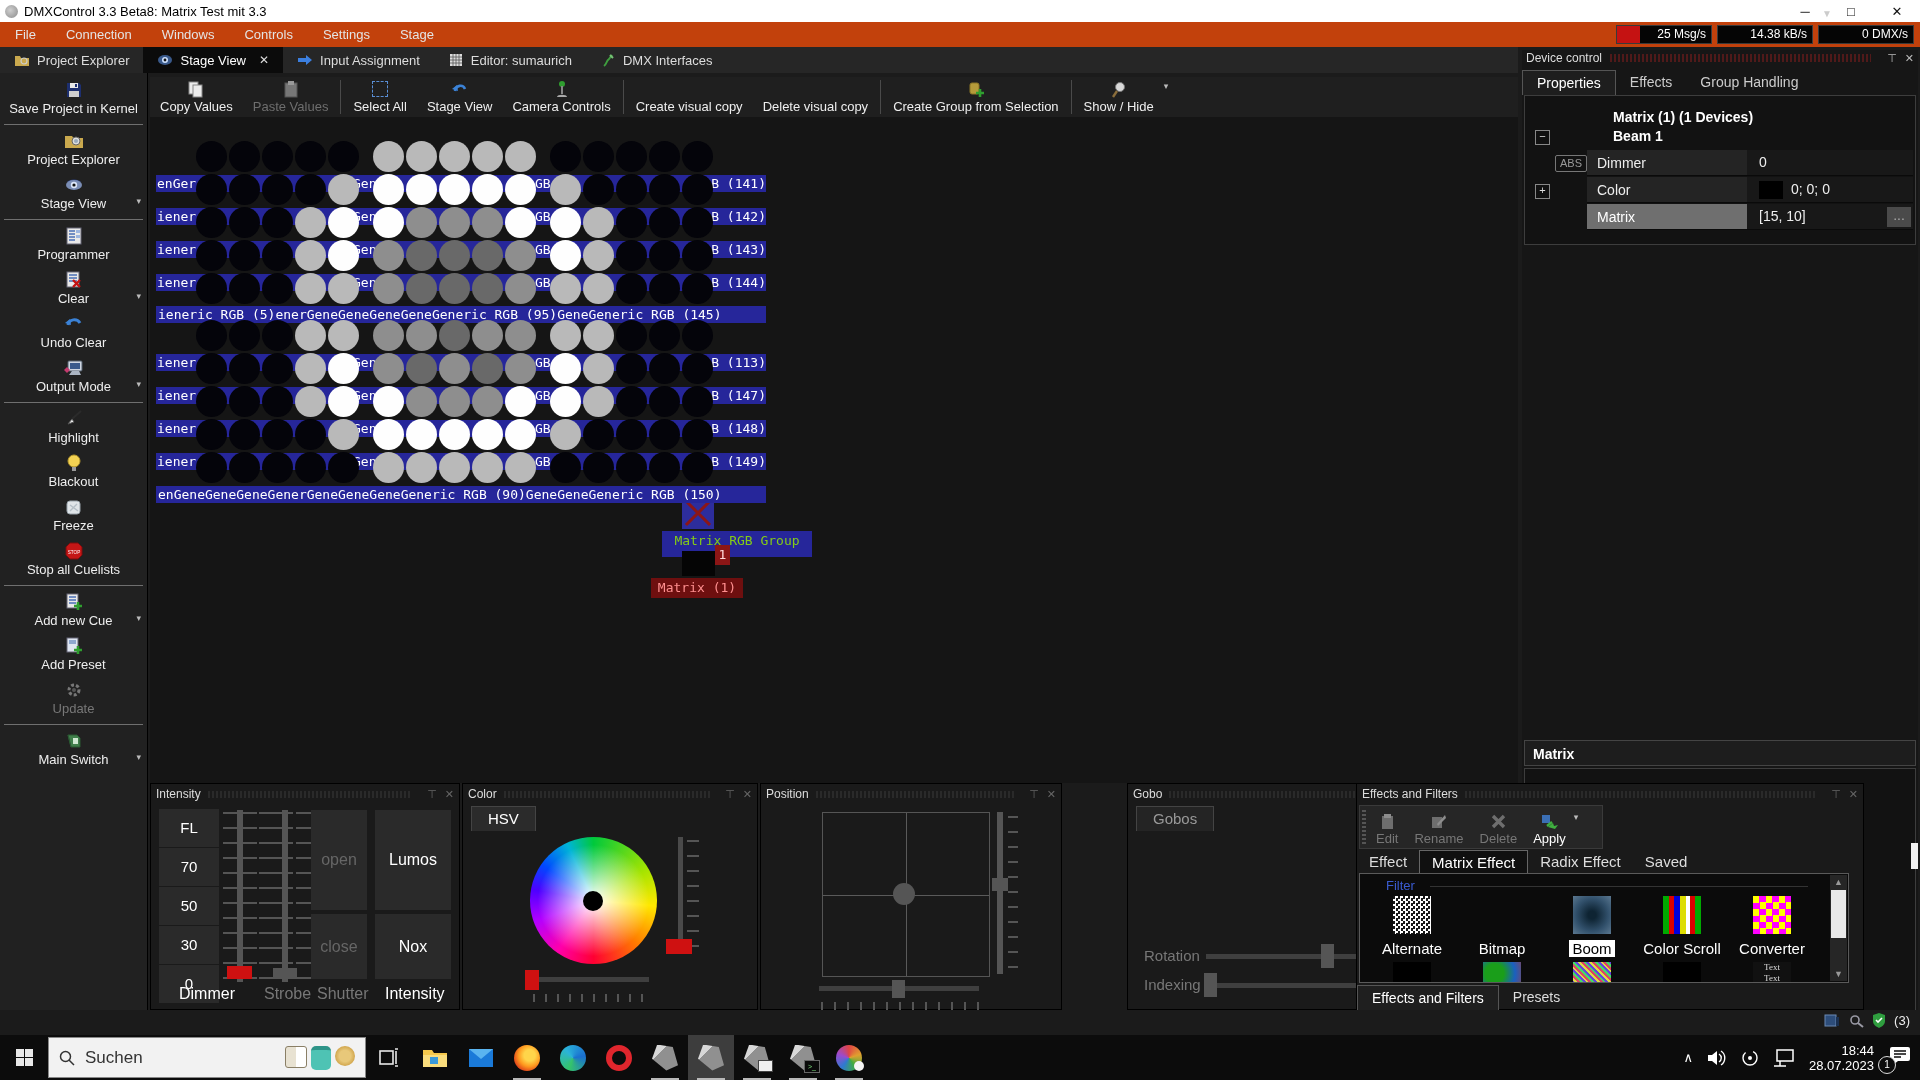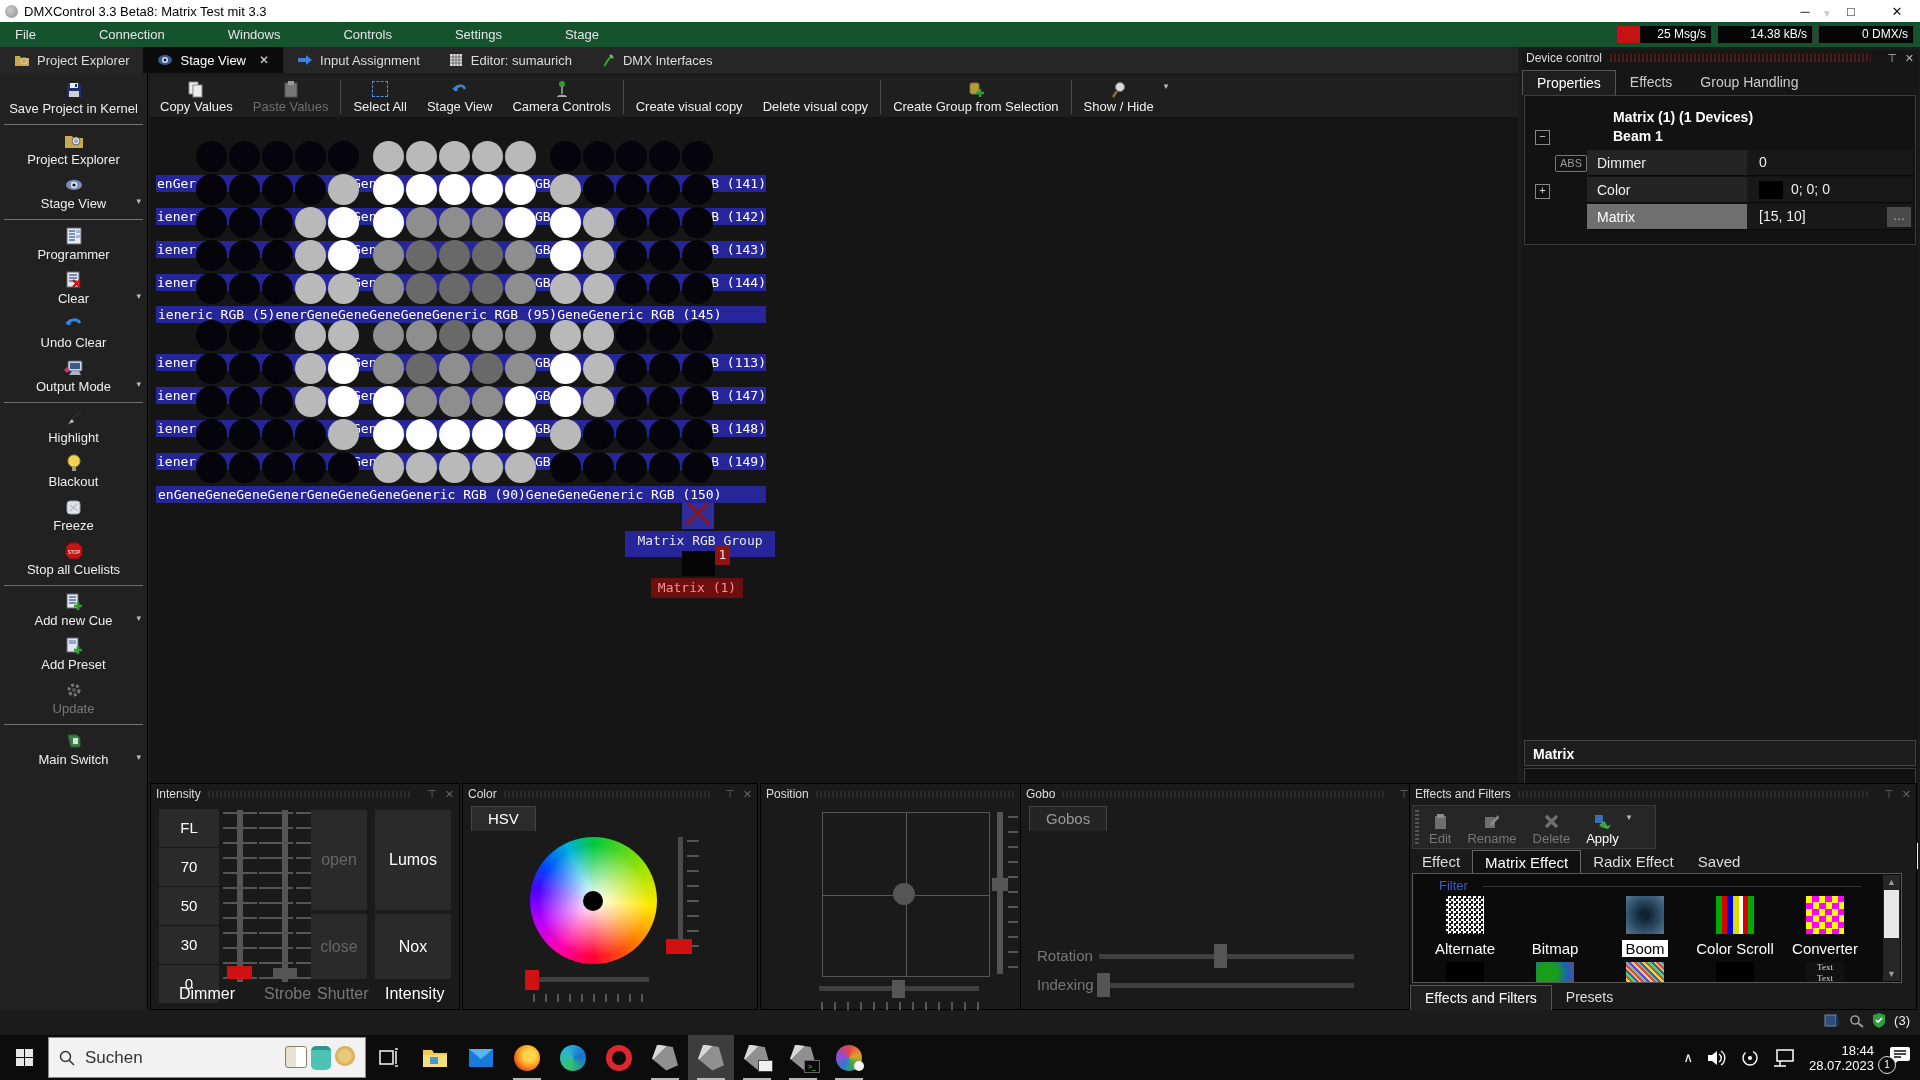--- a/index.html
+++ b/index.html
@@ -4,21 +4,21 @@
 <style>
   html,body{margin:0;padding:0;background:#000;}
   #app{position:relative;width:1920px;height:1080px;background:#1b1b1b;font-family:"Liberation Sans",sans-serif;overflow:hidden;color:#ddd;}
   .abs{position:absolute;}
   
   #titlebar{position:absolute;left:0;top:0;width:1920px;height:22px;background:#fff;color:#000;display:flex;align-items:center;font-size:13px;}
   #titlebar .appico{width:13px;height:13px;margin:0 6px 0 5px;border-radius:50%;background:radial-gradient(circle at 40% 40%,#cfcfcf,#8a8a8a);}
   #winbtns{margin-left:auto;display:flex;align-items:center;height:100%;}
   .winbtn{width:46px;text-align:center;font-size:13px;color:#111;cursor:default;}
   
-  #menubar{position:absolute;left:0;top:22px;width:1920px;height:25px;background:#14532d;display:flex;align-items:center;font-size:13px;gap:33px;}
+  #menubar{position:absolute;left:0;top:22px;width:1920px;height:25px;background:#c2410c;display:flex;align-items:center;font-size:13px;}
   .menu-item{padding:0 15px;color:#e4e4e4;}
   #iostatus{margin-left:auto;display:flex;gap:5px;margin-right:6px;}
   .iobox{width:84px;height:17px;background:#050505;border:1px solid #3a3a3a;color:#fff;font-size:12px;text-align:right;padding:0 5px;line-height:17px;}
   .iobox.red{background:linear-gradient(90deg,#c51212 0 24%,#050505 24%);}
   
   #tabbar{position:absolute;left:0;top:47px;width:1518px;height:26px;background:#262626;display:flex;align-items:stretch;font-size:13px;}
   .dtab{display:flex;align-items:center;gap:7px;padding:0 14px;color:#ddd;}
   .dtab.active{background:#0b0b0b;color:#fff;}
   .dtab .tclose{margin-left:6px;color:#ddd;font-size:12px;}
   .tabico{width:16px;height:14px;display:inline-block;}
@@ -42,21 +42,21 @@
   #matrix{position:absolute;left:46px;top:23px;width:519px;height:358px;}
   .mcell{position:absolute;width:31px;height:31px;border-radius:50%;z-index:2;}
   .mbar{position:absolute;left:-40px;width:610px;height:17px;background:#26269a;z-index:1;font-family:"DejaVu Sans Mono",monospace;font-size:13px;line-height:17px;color:#fff;white-space:nowrap;}
   .mbar .fl{position:absolute;left:1px;top:0;width:40px;overflow:hidden;background:#26269a;z-index:3;}
   .mbar .fa{position:absolute;top:0;z-index:1;}
   .mbar .fr{position:absolute;right:0;top:0;background:#26269a;z-index:3;padding-left:2px;}
   .mbar .full{position:absolute;left:2px;top:0;z-index:3;}
   
   #grp-x{left:682px;top:497px;width:32px;height:32px;background:#2d2d9c;}
   #grp-x svg{display:block;}
-  #grp-name{left:625px;top:531px;width:150px;height:26px;background:#26269a;color:#e5e5e5;font-family:"DejaVu Sans Mono",monospace;font-size:13px;line-height:19px;text-align:center;}
+  #grp-name{left:662px;top:531px;width:150px;height:26px;background:#26269a;color:#84cc16;font-family:"DejaVu Sans Mono",monospace;font-size:13px;line-height:19px;text-align:center;}
   #grp-sq{left:682px;top:551px;width:33px;height:25px;background:#050505;}
   #grp-one{left:715px;top:545px;width:15px;height:20px;background:#8c1616;color:#ffd7d7;font-family:"DejaVu Sans Mono",monospace;font-size:13px;line-height:20px;text-align:center;}
   #grp-dev{left:651px;top:578px;width:92px;height:20px;background:#6e0f0f;color:#ff8f8f;font-family:"DejaVu Sans Mono",monospace;font-size:13px;line-height:20px;text-align:center;}
   
   #devctl{position:absolute;left:1522px;top:50px;width:396px;height:985px;background:#161616;}
   #dc-head{display:flex;align-items:center;height:16px;font-size:12px;color:#ddd;padding:0 4px;}
   #dc-head .fill{flex:1;height:8px;margin:0 8px;background:repeating-linear-gradient(90deg,rgba(150,30,30,.45) 0 2px,transparent 2px 4px);}
   .pinx{color:#bbb;font-size:11px;margin-left:8px;}
   #dc-tabs{display:flex;margin-top:4px;font-size:14px;}
   .dc-tab{padding:4px 14px;color:#ccc;}
@@ -100,26 +100,26 @@
   .redthumb{background:#cf1111;}
   .ticks-h{position:absolute;height:8px;background:repeating-linear-gradient(90deg,#555 0 2px,transparent 2px 15px);}
   
   #p-pos{left:760px;width:302px;}
   #xy-pad{position:absolute;left:61px;top:28px;width:166px;height:163px;border:1px solid #555;}
   #xy-pad .vline{position:absolute;left:50%;top:0;width:1px;height:100%;background:#5a5a5a;}
   #xy-pad .hline{position:absolute;top:50%;left:0;height:1px;width:100%;background:#5a5a5a;}
   #xy-knob{position:absolute;left:70px;top:70px;width:22px;height:22px;border-radius:50%;background:#555;}
   .gray{background:#555;}
   
-  #p-gobo{left:1020px;width:412px;}
+  #p-gobo{left:1127px;width:412px;}
   .gobo-lbl{position:absolute;font-size:15px;color:#777;}
   .hslider{position:absolute;height:5px;background:#3f3f3f;}
   .hthumb{position:absolute;width:13px;height:24px;background:#555;}
   
-  #p-fx{left:1409px;width:508px;}
+  #p-fx{left:1356px;width:508px;}
   #fx-toolbar{position:absolute;left:2px;top:21px;width:242px;height:42px;background:#262626;border:1px solid #3a3a3a;display:flex;}
   #fx-grip{width:4px;margin:4px 2px;background:repeating-linear-gradient(#555 0 2px,transparent 2px 4px);}
   .fx-tbtn{display:flex;flex-direction:column;align-items:center;justify-content:flex-end;padding:2px 8px;font-size:13px;color:#777;}
   .fx-tbtn.en{color:#fff;}
   .fx-tbtn .tb-ic{height:16px;margin-bottom:1px;}
   #fx-tabs{position:absolute;left:0;top:66px;display:flex;font-size:15px;}
   .fx-tab{padding:3px 12px;color:#ddd;}
   .fx-tab.active{background:#101010;border:1px solid #666;border-bottom:none;color:#fff;}
   #fx-content{position:absolute;left:2px;top:89px;width:490px;height:110px;background:#0b0b0b;border:1px solid #5a5a5a;overflow:hidden;box-sizing:border-box;}
   #fx-filterlbl{position:absolute;left:26px;top:4px;color:#3a5bd0;font-size:13px;}

